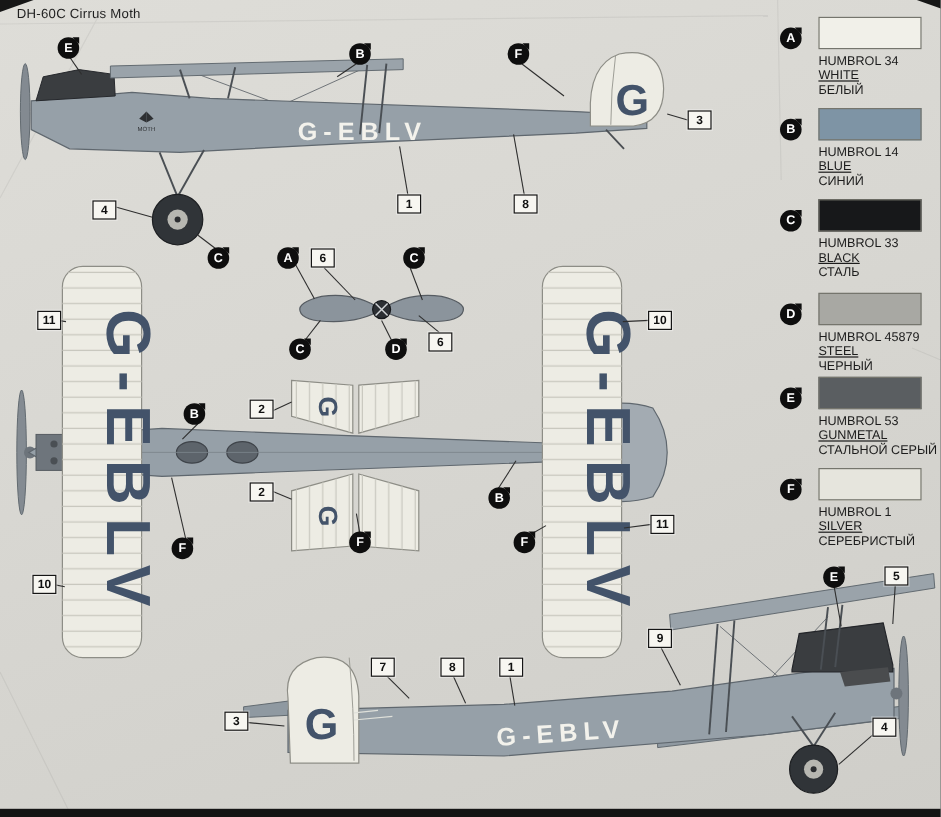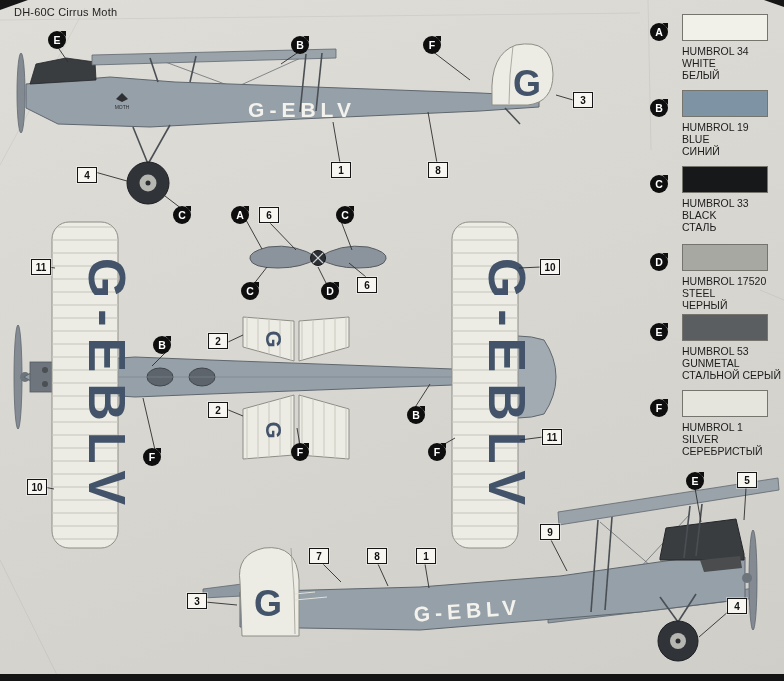--- a/index.html
+++ b/index.html
@@ -46,21 +46,21 @@
     border:4px solid transparent;border-bottom-color:#0e0e0e;transform:rotate(45deg);
   }
   .paint-entry .swatch{
     position:absolute;left:36px;top:0;width:86px;height:27px;
     border:1px solid #75756d;box-sizing:border-box;
   }
   .paint-entry .t1,.paint-entry .t2,.paint-entry .t3{
     position:absolute;left:36px;font-size:10.5px;color:#1c1c1c;white-space:nowrap;
   }
   .paint-entry .t1{top:31px;}
-  .paint-entry .t2{top:43px;}
+  .paint-entry .t2{top:43px;text-decoration:underline;}
   .paint-entry .t3{top:55px;}
   
   .edge-bottom{position:absolute;left:0;bottom:0;width:784px;height:7px;background:#141414;}
   .corner-tl{position:absolute;left:0;top:0;width:0;height:0;border-top:10px solid #161616;border-right:28px solid transparent;}
   .corner-tr{position:absolute;right:0;top:0;width:0;height:0;border-top:7px solid #161616;border-left:20px solid transparent;}
 </style>
 </head>
 <body>
 
 <div id="stage">
@@ -264,37 +264,37 @@
       <div class="badge">A</div>
       <div class="swatch" style="background: rgb(241, 240, 233);"></div>
       <div class="t1">HUMBROL 34</div>
       <div class="t2">WHITE</div>
       <div class="t3">БЕЛЫЙ</div>
     </div>
 
     <div class="paint-entry" style="top:90px">
       <div class="badge">B</div>
       <div class="swatch" style="background: rgb(126, 148, 165);"></div>
-      <div class="t1">HUMBROL 19</div>
+      <div class="t1">HUMBROL 14</div>
       <div class="t2">BLUE</div>
       <div class="t3">СИНИЙ</div>
     </div>
 
     <div class="paint-entry" style="top:166px">
       <div class="badge">C</div>
       <div class="swatch" style="background: rgb(23, 24, 26);"></div>
       <div class="t1">HUMBROL 33</div>
       <div class="t2">BLACK</div>
       <div class="t3">СТАЛЬ</div>
     </div>
 
     <div class="paint-entry" style="top:244px">
       <div class="badge">D</div>
       <div class="swatch" style="background: rgb(168, 168, 163);"></div>
-      <div class="t1">HUMBROL 17520</div>
+      <div class="t1">HUMBROL 45879</div>
       <div class="t2">STEEL</div>
       <div class="t3">ЧЕРНЫЙ</div>
     </div>
 
     <div class="paint-entry" style="top:314px">
       <div class="badge">E</div>
       <div class="swatch" style="background: rgb(90, 94, 97);"></div>
       <div class="t1">HUMBROL 53</div>
       <div class="t2">GUNMETAL</div>
       <div class="t3">СТАЛЬНОЙ СЕРЫЙ</div>

